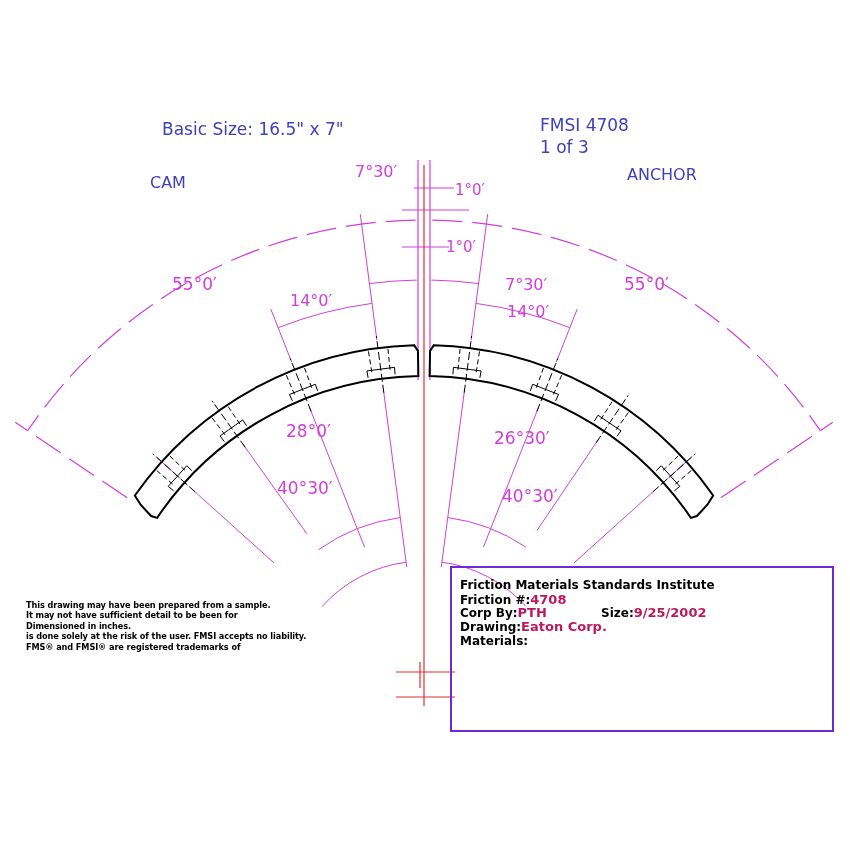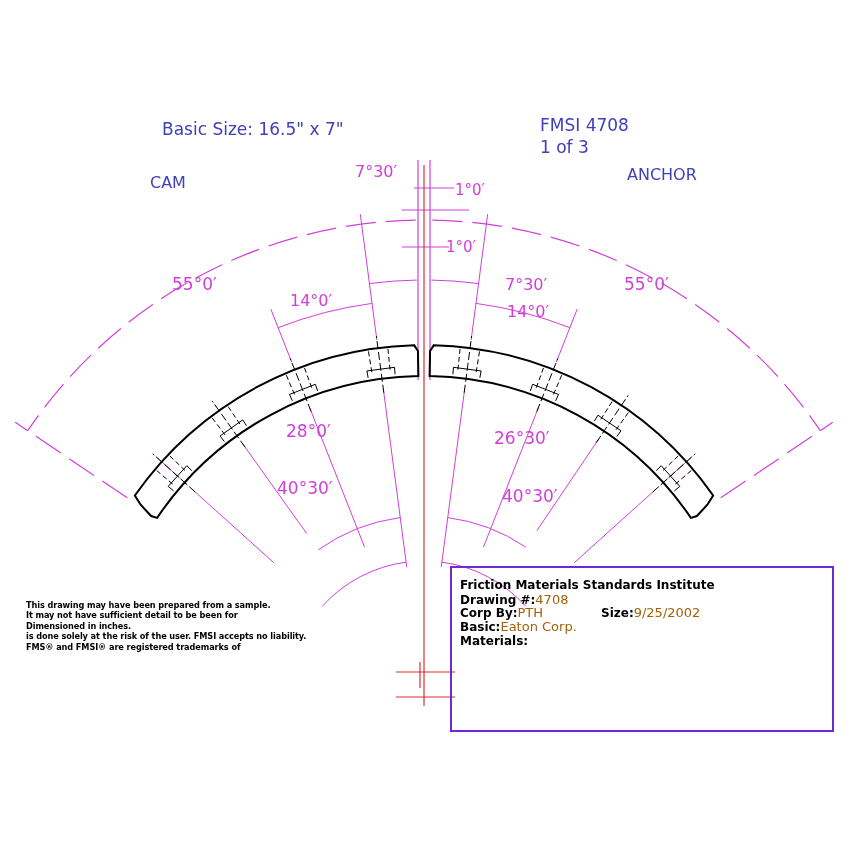--- a/index.html
+++ b/index.html
@@ -5,21 +5,21 @@
   html,body{margin:0;padding:0;background:#ffffff;}
   #canvas{position:relative;width:850px;height:850px;background:#ffffff;overflow:hidden;}
   svg{position:absolute;left:0;top:0;}
   .blue{fill:#4040b8;font-family:"DejaVu Sans", sans-serif;}
   .mag{fill:#d040d8;font-family:"DejaVu Sans", sans-serif;}
   .disc{position:absolute;left:26px;top:572px;width:380px;font-family:"DejaVu Sans", sans-serif;font-size:8.2px;font-weight:bold;line-height:10.4px;color:#000;letter-spacing:-0.1px;margin-top:28px;}
   .disc div{white-space:nowrap;}
   .tb{position:absolute;left:450px;top:566px;width:384px;height:166px;border:2px solid #6d28d9;box-sizing:border-box;}
   .tb .row{position:absolute;left:8px;font-family:"DejaVu Sans", sans-serif;font-size:12px;white-space:nowrap;}
   .tb .lbl{font-weight:bold;color:#000;}
-  .tb .val{color:#a16207;font-size:13px;}
+  .tb .val{color:#be185d;font-size:13px;font-weight:bold;}
 </style>
 </head>
 <body>
 
 <div id="canvas">
   <svg id="drawing" width="850" height="850" viewBox="0 0 850 850">
     <g id="dims">
         <path d="M415.6577497229785,220.07280171524496 A478,478 0 0 0 27.720040318690053,430.705792140983" fill="none" stroke="#d040d8" stroke-width="1.2" stroke-dasharray="30,10"></path>
         <line x1="127.20454902529508" y1="497.8089405574726" x2="15.284476730364418" y2="422.3178985889218" stroke="#d040d8" stroke-width="1.2" stroke-dasharray="30,10"></line>
         <line x1="376.8800446085614" y1="340.08840504405447" x2="360.3032181966148" y2="214.17490764958052" stroke="#d040d8" stroke-width="1"></line>
@@ -125,28 +125,28 @@
     <div>Dimensioned in inches.</div>
     <div>is done solely at the risk of the user. FMSI accepts no liability.</div>
     <div>FMS® and FMSI® are registered trademarks of</div>
   </div>
 
   <div class="tb">
     <div class="row" style="top:10px;">
       <span class="lbl">Friction Materials Standards Institute</span>
     </div>
     <div class="row" style="top:24px;">
-      <span class="lbl">Drawing #:</span><span class="val">4708</span>
+      <span class="lbl">Friction #:</span><span class="val">4708</span>
     </div>
     <div class="row" style="top:37px;">
       <span class="lbl">Corp By:</span><span class="val">PTH</span>
     </div>
     <div class="row" style="top:37px;left:149px;">
       <span class="lbl">Size:</span><span class="val">9/25/2002</span>
     </div>
     <div class="row" style="top:51px;">
-      <span class="lbl">Basic:</span><span class="val">Eaton Corp.</span>
+      <span class="lbl">Drawing:</span><span class="val">Eaton Corp.</span>
     </div>
     <div class="row" style="top:65px;">
       <span class="lbl">Materials:</span><span class="val"></span>
     </div>
   </div>
 </div>
 
 </body></html>

